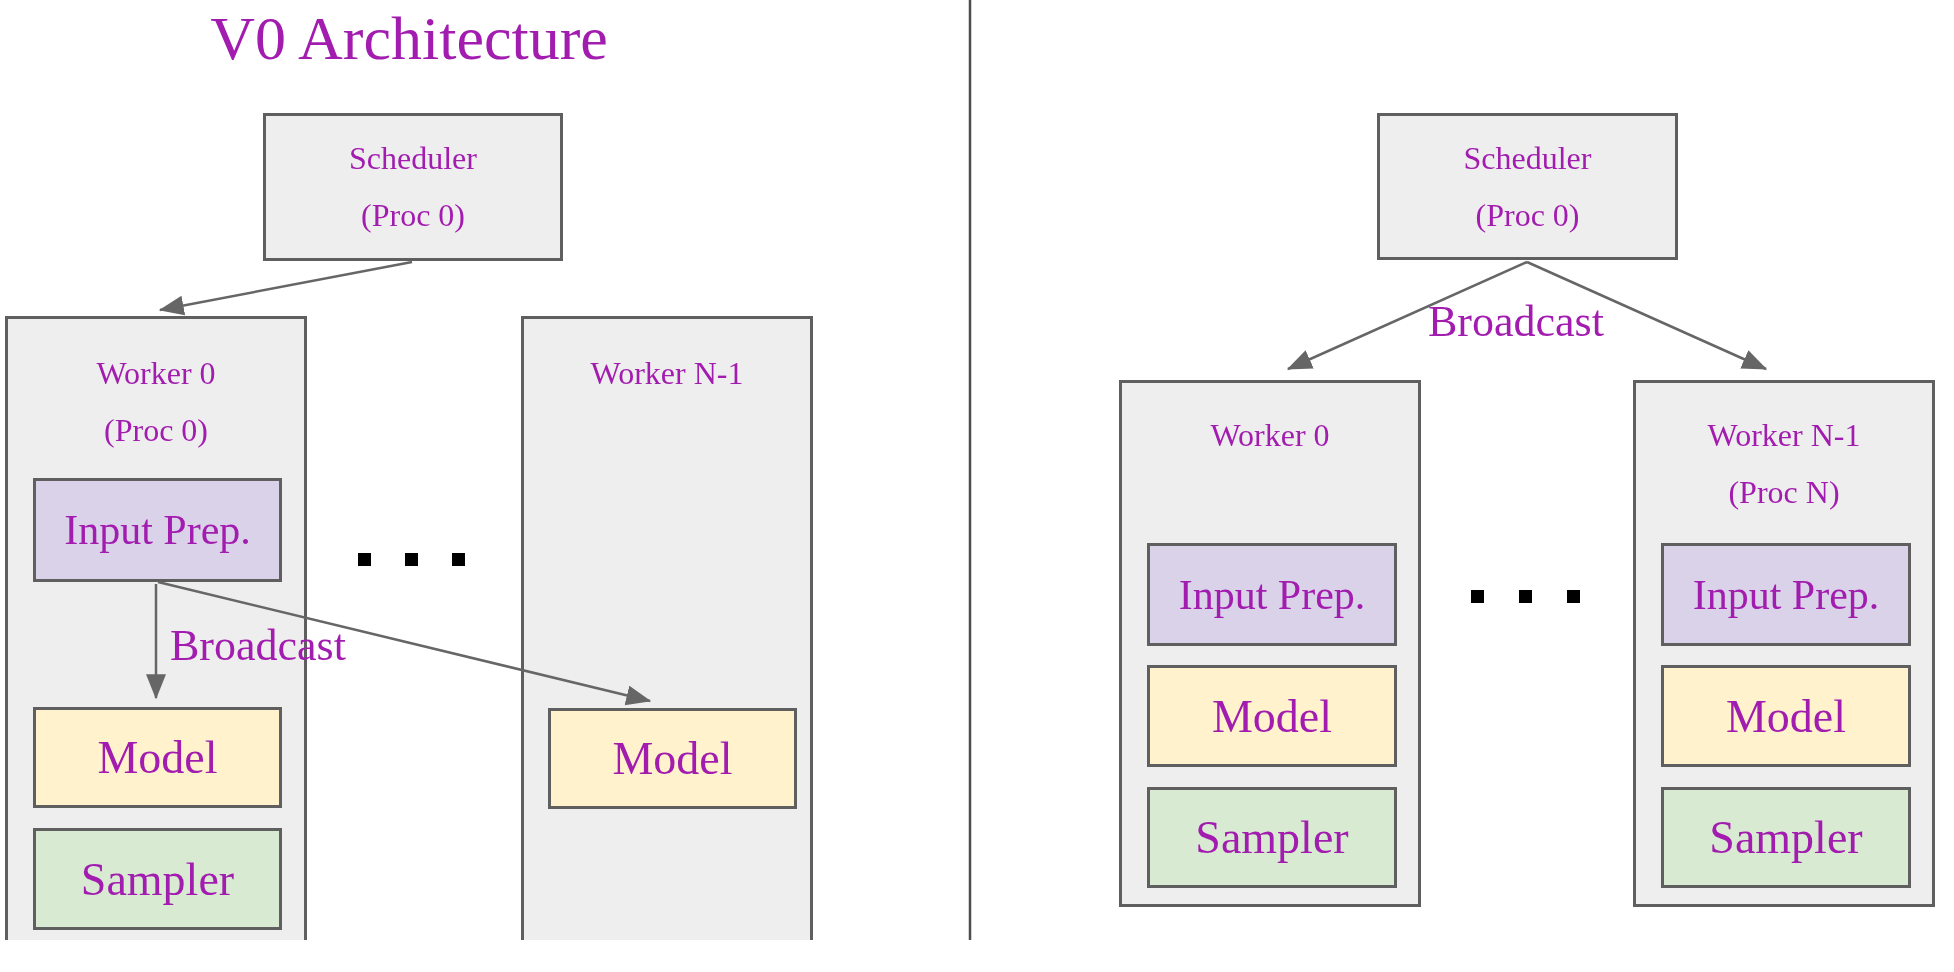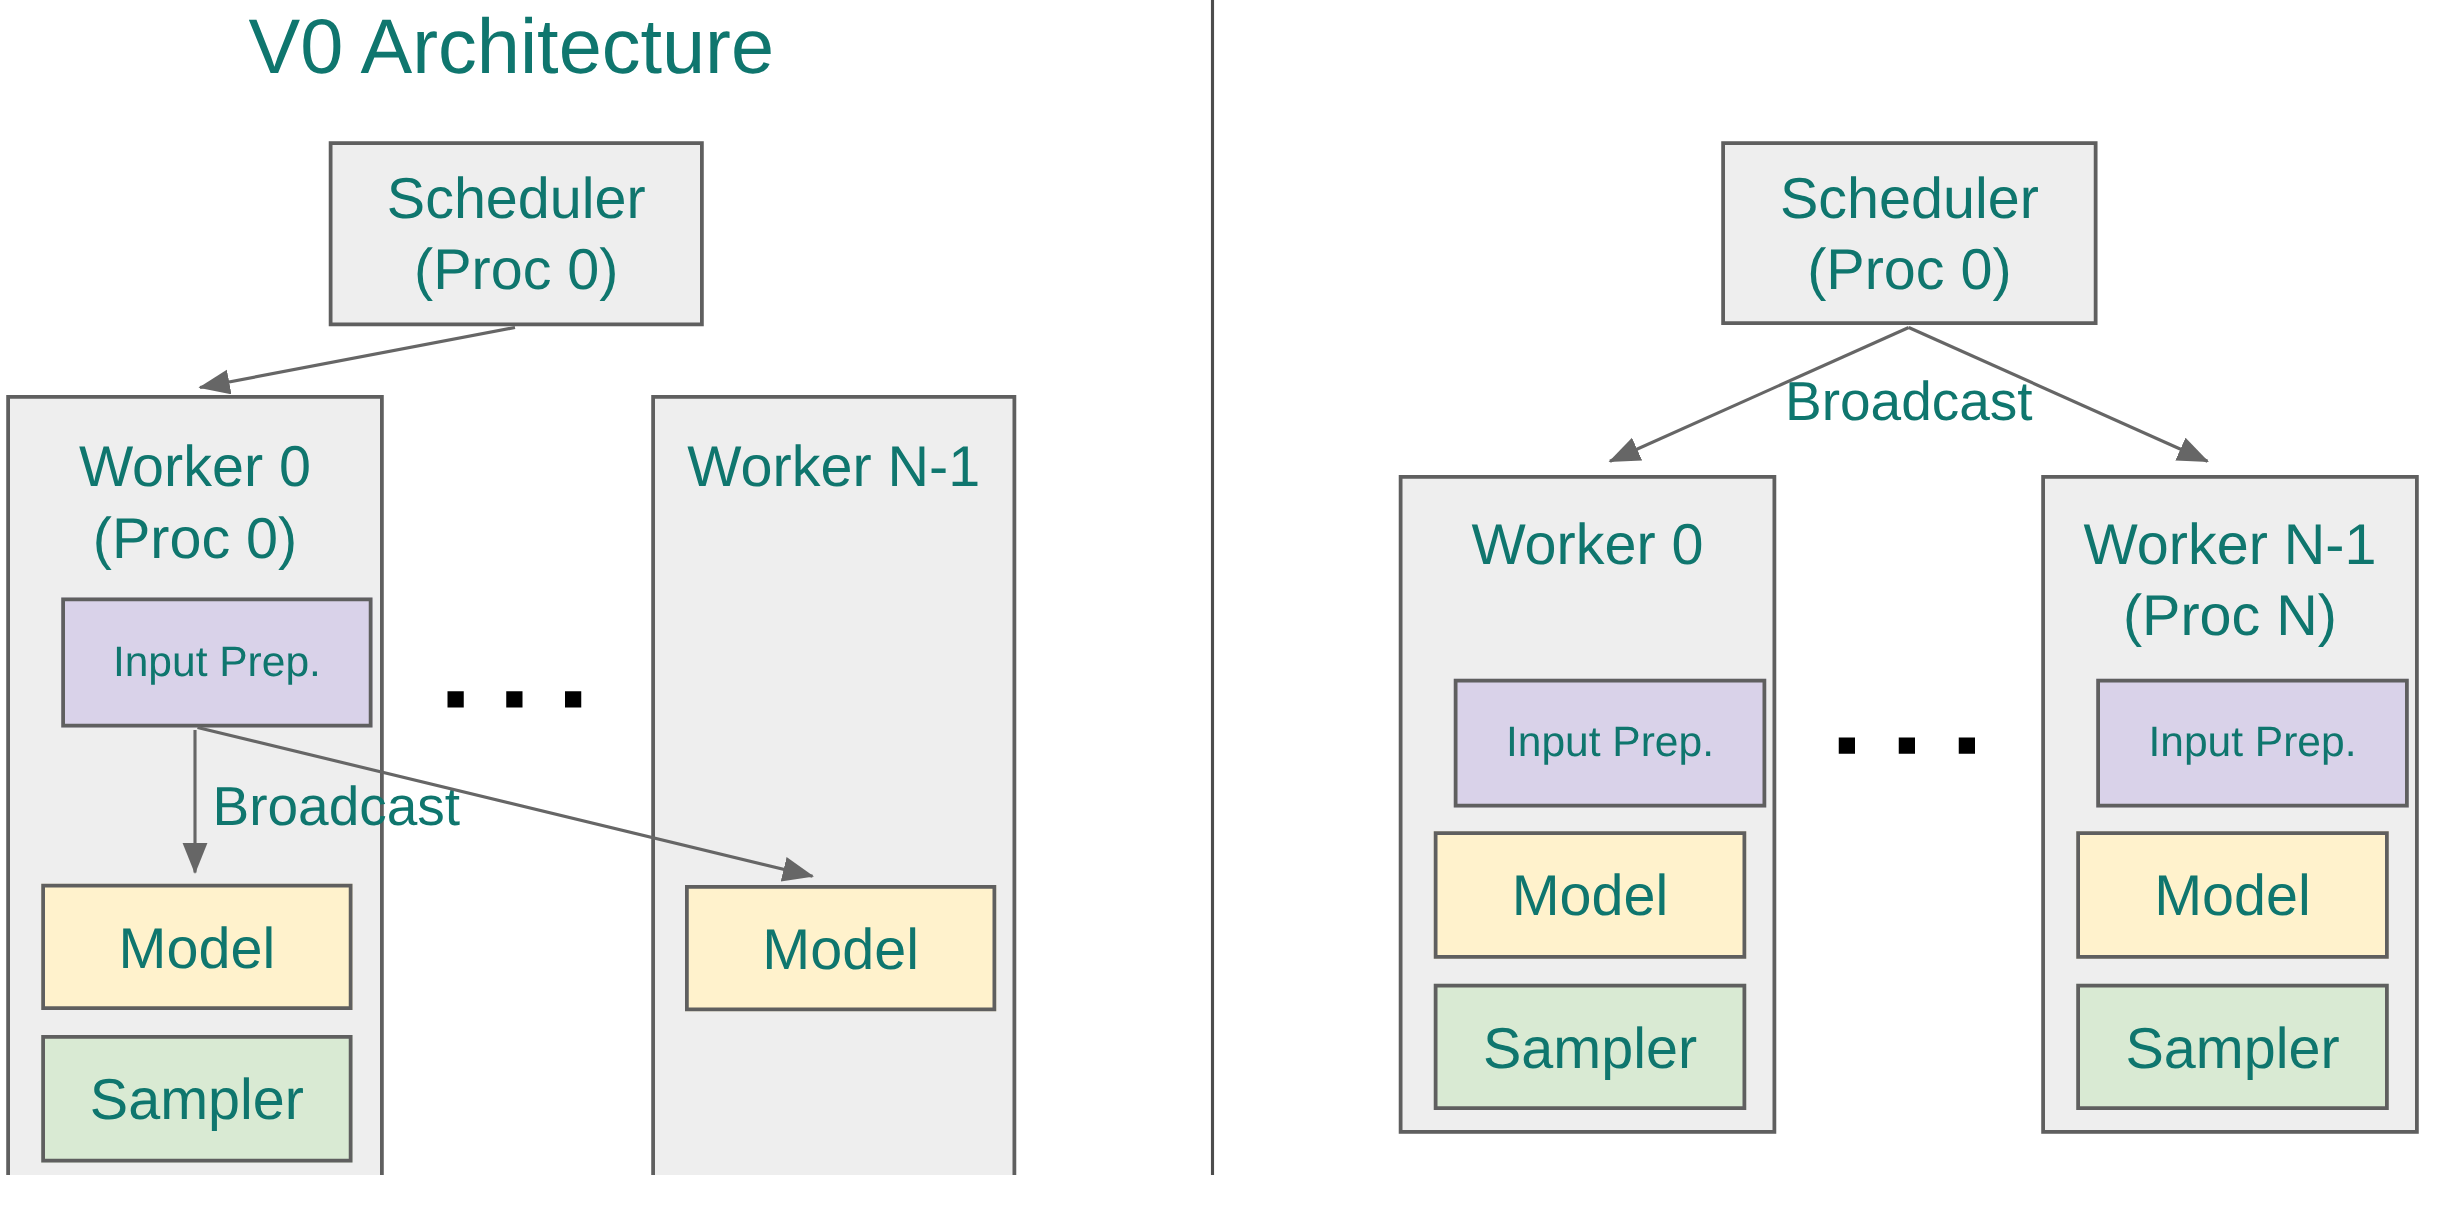--- a/index.html
+++ b/index.html
@@ -1,37 +1,37 @@
 <!DOCTYPE html>
 <html><head>
 <meta charset="utf-8">
 <style>
   html,body{margin:0;padding:0;background:#fff;}
   .stage{
     position:relative;width:1954px;height:940px;background:#ffffff;overflow:hidden;
-    font-family:Liberation Sans, sans-serif;color:#0f766e;
+    font-family:Liberation Serif, serif;color:#a21caf;
   }
   .panel-title{
     position:absolute;top:0;transform:translateX(-50%);
     font-size:62px;line-height:76px;white-space:nowrap;letter-spacing:0;
   }
   .gray-box{
     position:absolute;background:#eeeeee;border:3px solid #5f5f5f;box-sizing:border-box;
   }
   .two-line{
-    text-align:center;font-size:46px;line-height:57px;
+    text-align:center;font-size:32px;line-height:57px;
   }
   .sched-label{padding-top:14px;}
   .worker-label{padding-top:26px;}
   .worker-label-v1{padding-top:24px;}
   .chip{
     position:absolute;border:3px solid #5f5f5f;box-sizing:border-box;
     display:flex;align-items:center;justify-content:center;text-align:center;
   }
-  .chip-input{background:#d9d2e9;font-size:34px;margin-left:16px;}
+  .chip-input{background:#d9d2e9;font-size:42px;}
   .chip-model{background:#fff2cc;font-size:46px;}
   .chip-sampler{background:#d9ead3;font-size:46px;}
   .broadcast{
     position:absolute;font-size:44px;line-height:48px;white-space:nowrap;
   }
   .dots{position:absolute;display:flex;}
   .dots .dot{width:13px;height:13px;background:#000;}
   .dots-v0 .dot + .dot{margin-left:34px;}
   .dots-v1 .dot + .dot{margin-left:35px;}
   svg.overlay{position:absolute;left:0;top:0;pointer-events:none;z-index:5;}

